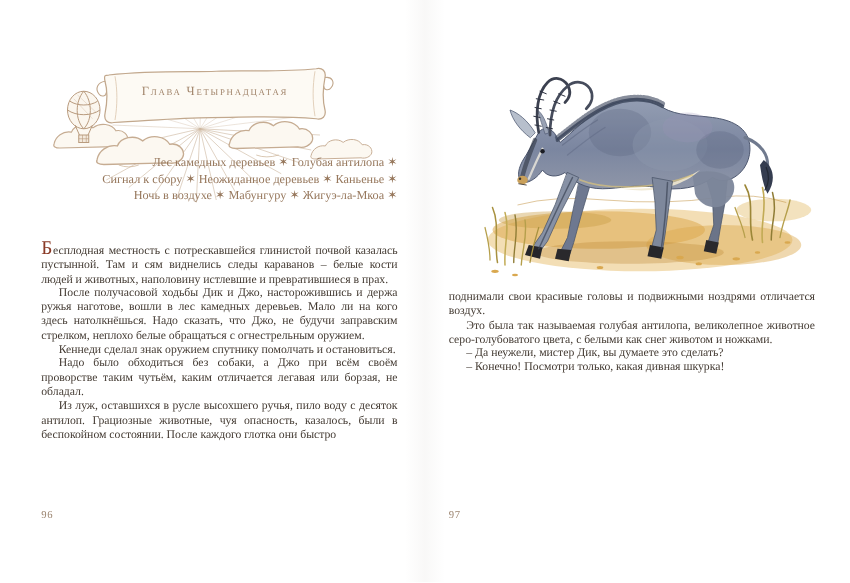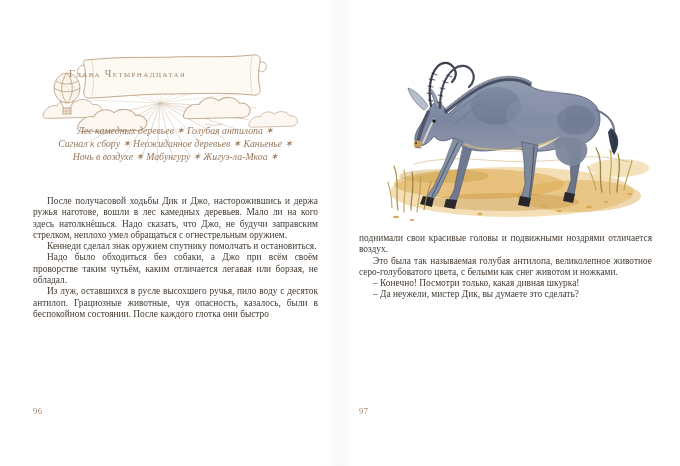--- a/index.html
+++ b/index.html
@@ -11,27 +11,27 @@
     position:absolute;left:324px;top:0;width:32px;height:466px;
     background:linear-gradient(90deg,rgba(0,0,0,0) 0%,rgba(110,95,80,0.045) 50%,rgba(0,0,0,0) 100%);
     pointer-events:none;
   }
   .page{position:absolute;top:0;height:466px;}
   .page.left{left:0;width:340px;}
   .page.right{left:340px;width:340px;}
 
   .ornament-svg{position:absolute;left:35px;top:48px;width:295px;height:115px;}
   .banner-title{
-    position:absolute;left:69px;top:68px;width:178px;
+    position:absolute;left:83px;top:68px;width:178px;text-align:center;
     font-size:10px;letter-spacing:1.4px;color:#a1846a;
     font-variant:small-caps;white-space:nowrap;
   }
   .summary{
-    position:absolute;left:33px;top:124px;width:285px;text-align:center;
-    font-style:italic;font-size:9.8px;line-height:13px;color:#97785d;
+    position:absolute;left:33px;top:124px;width:285px;text-align:right;
+    font-size:9.8px;line-height:13px;color:#97785d;
   }
   .body-text{
     position:absolute;width:285px;font-size:9.4px;line-height:11.3px;
     text-align:justify;color:#433a32;
   }
   .body-text p{margin:0;}
   .body-text p.indent{text-indent:14px;}
   .left-body{left:33px;top:196px;}
   .right-body{left:359px;top:233px;width:293px;}
   .dropcap{
@@ -113,21 +113,22 @@
 
     <div class="banner-title">Глава Четырнадцатая</div>
 
     <div class="summary">
       <div>Лес камедных деревьев ✶ Голубая антилопа ✶</div>
       <div>Сигнал к сбору ✶ Неожиданное деревьев ✶ Каньенье ✶</div>
       <div>Ночь в воздухе ✶ Мабунгуру ✶ Жигуэ-ла-Мкоа ✶</div>
     </div>
 
     <div class="body-text left-body">
-      <p class="indent">После получасовой ходьбы Дик и Джо, насторожившись и держа ружья наготове, вошли в лес камедных деревьев. Мало ли на кого здесь натолкнёшься. Надо сказать, что Джо, не будучи заправским стрелком, неплохо умел обращаться с огнестрельным оружием.</p>
+      <p><span class="dropcap">Б</span><span>есплодная местность с потрескавшейся глинистой почвой казалась пустынной. Там и сям виднелись следы караванов – белые кости людей и животных, наполовину истлевшие и превратившиеся в прах.</span></p>
+      <p class="indent">После получасовой ходьбы Дик и Джо, насторожившись и держа ружья наготове, вошли в лес камедных деревьев. Мало ли на кого здесь натолкнёшься. Надо сказать, что Джо, не будучи заправским стрелком, неплохо белые обращаться с огнестрельным оружием.</p>
       <p class="indent">Кеннеди сделал знак оружием спутнику помолчать и остановиться.</p>
       <p class="indent">Надо было обходиться без собаки, а Джо при всём своём проворстве таким чутьём, каким отличается легавая или борзая, не обладал.</p>
       <p class="indent">Из луж, оставшихся в русле высохшего ручья, пило воду с десяток антилоп. Грациозные животные, чуя опасность, казалось, были в беспокойном состоянии. После каждого глотка они быстро</p>
     </div>
 
     <div class="pagenum pl">96</div>
   </div>
 
   <div class="page right">
   </div>
@@ -236,20 +237,20 @@
       <ellipse cx="12" cy="173" rx="3" ry="1.3"></ellipse>
       <ellipse cx="28" cy="176" rx="2.4" ry="1.1"></ellipse>
       <ellipse cx="96" cy="170" rx="2.6" ry="1.2"></ellipse>
       <ellipse cx="246" cy="150" rx="2.4" ry="1.1"></ellipse>
     </g>
   </svg>
 
   <div class="body-text right-body">
     <p>поднимали свои красивые головы и подвижными ноздрями отличается воздух.</p>
     <p class="indent">Это была так называемая голубая антилопа, великолепное животное серо-голубоватого цвета, с белыми как снег животом и ножками.</p>
+    <p class="indent">– Да неужели, мистер Дик, вы думаете это сделать?</p>
     <p class="indent">– Конечно! Посмотри только, какая дивная шкурка!</p>
-    <p class="indent">– Да неужели, мистер Дик, вы думаете это сделать?</p>
   </div>
 
   <div class="pagenum pr">97</div>
 
   <div class="spine"></div>
 </div>
 
 </body></html>

